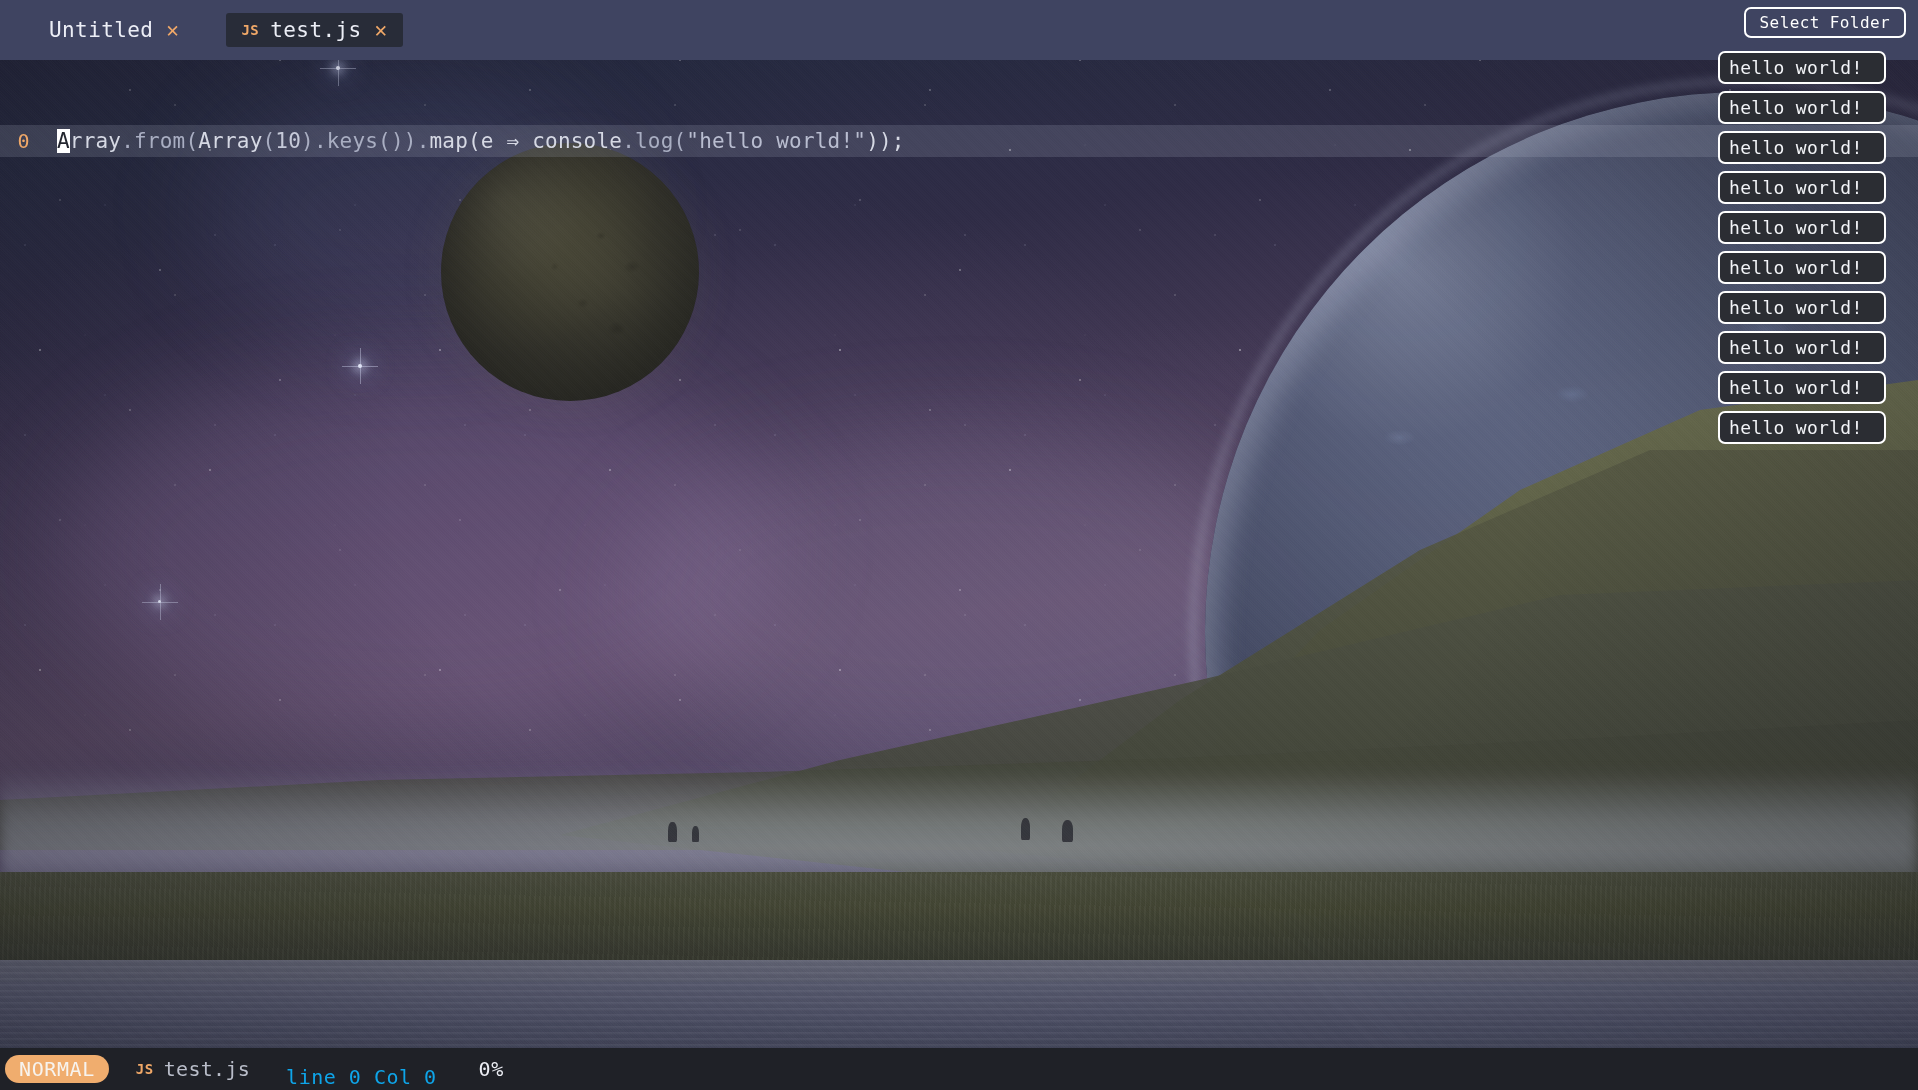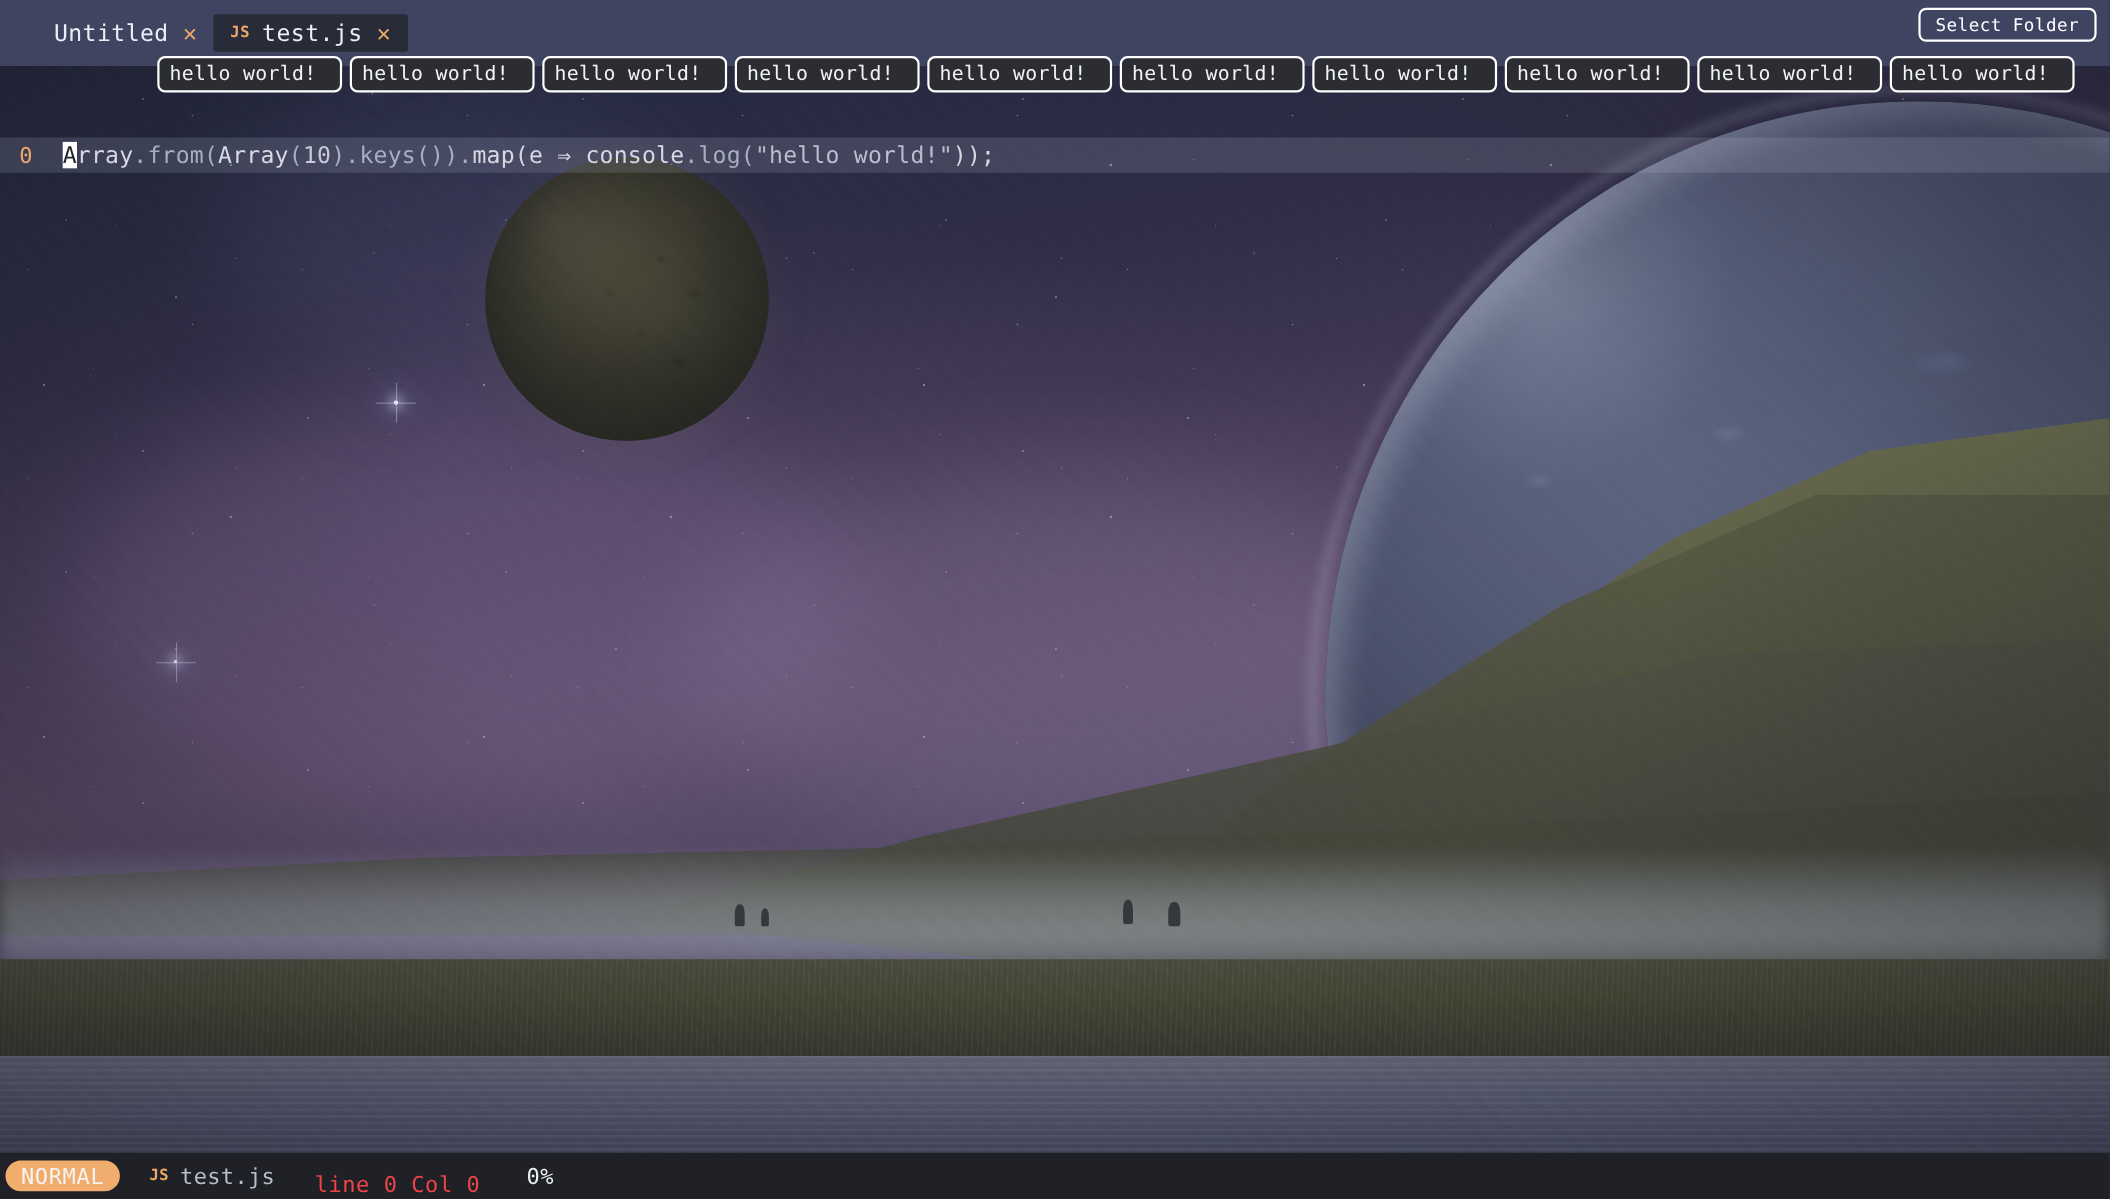--- a/index.html
+++ b/index.html
@@ -224,20 +224,21 @@
 
   
   .tabbar {
     position: absolute;
     left: 0; top: 0;
     width: 1918px; height: 60px;
     background: #3f4461;
     display: flex;
     align-items: center;
     z-index: 30;
+    gap: 32px;
   }
   .tab {
     display: flex;
     align-items: center;
     gap: 11px;
     height: 34px;
     padding: 0 15px;
     border-radius: 3px;
     font-size: 21px;
     letter-spacing: 0.4px;
@@ -318,21 +319,21 @@
     color: #23262f;
   }
 
   
   .toasts {
     position: absolute;
     right: 32px;
     top: 51px;
     z-index: 40;
     display: flex;
-    flex-direction: row;
+    flex-direction: column;
     gap: 7px;
   }
   .toast {
     width: 168px;
     height: 33px;
     display: flex;
     align-items: center;
     padding-left: 9px;
     background: #2b2d33;
     border: 2px solid #ffffff;
@@ -376,21 +377,21 @@
     margin-left: 27px;
     cursor: pointer;
   }
   .sb-file .js-icon {
     font-size: 14px;
     font-weight: bold;
     color: #f0a868;
     letter-spacing: 0.5px;
   }
   .sb-file .fname { color: #b9bdc9; letter-spacing: 0.3px; }
-  .sb-pos { margin-left: 36px; letter-spacing: 0.5px; color: #ef4444; margin-top: 16px; }
+  .sb-pos { margin-left: 36px; letter-spacing: 0.5px; color: #0ea5e9; margin-top: 16px; }
   .sb-pct { margin-left: 42px; letter-spacing: 0.5px; color: #eceef4; }
 </style>
 </head>
 <body>
 
 <div id="app">
 
   <div class="wallpaper">
     <div class="stars a"></div>
     <div class="stars b"></div>

